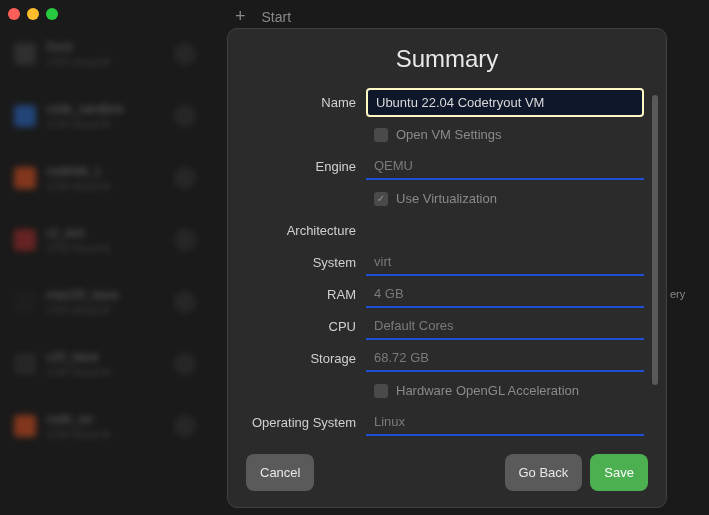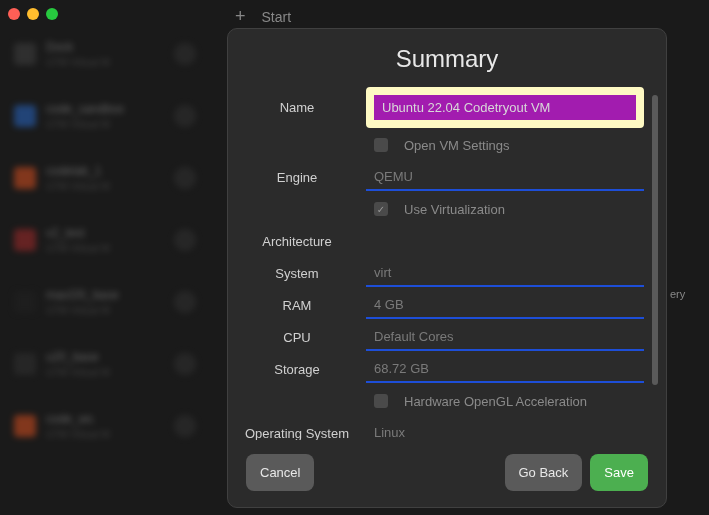--- a/index.html
+++ b/index.html
@@ -116,54 +116,54 @@
   flex-direction: column;
 }
 .form-row {
   display: flex;
   align-items: center;
   min-height: 30px;
   margin-bottom: 2px;
 }
 .form-label {
   width: 128px;
-  text-align: center;
+  text-align: right;
   font-size: 13px;
   color: #d0d0d0;
   padding-right: 10px;
   flex-shrink: 0;
 }
 .form-control {
   flex: 1;
   min-width: 0;
 }
 .text-input {
   width: 100%;
-  background: #a21caf;
-  border: 8px solid #fef9c3;
+  background: #0f172a;
+  border: 2px solid #fef9c3;
   border-radius: 4px;
   padding: 5px 8px;
   color: #d8d8d8;
   font-size: 13px;
   outline: none;
 }
 .readonly-field {
   width: 100%;
   color: #7a7a7a;
   font-size: 13px;
   padding: 5px 8px;
   white-space: nowrap;
   overflow: hidden;
   text-overflow: clip;
   border-bottom: 2px solid #1d4ed8;
 }
 .checkbox-row {
   display: flex;
-  align-items: center;
-  gap: 16px;
+  align-items: flex-end;
+  gap: 8px;
   padding: 4px 0 4px 8px;
 }
 .checkbox {
   width: 14px;
   height: 14px;
   border-radius: 3px;
   background: #4a4a4a;
   display: flex;
   align-items: center;
   justify-content: center;

